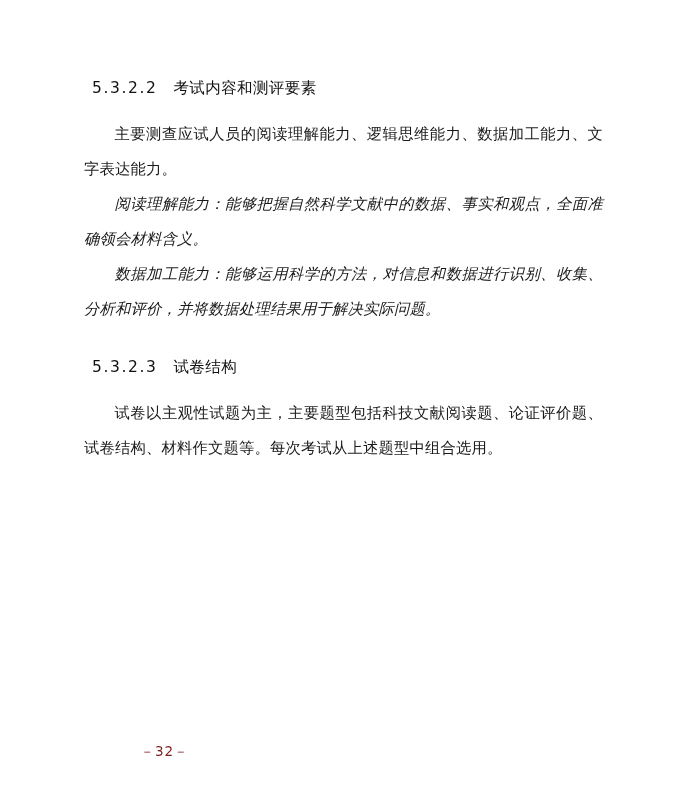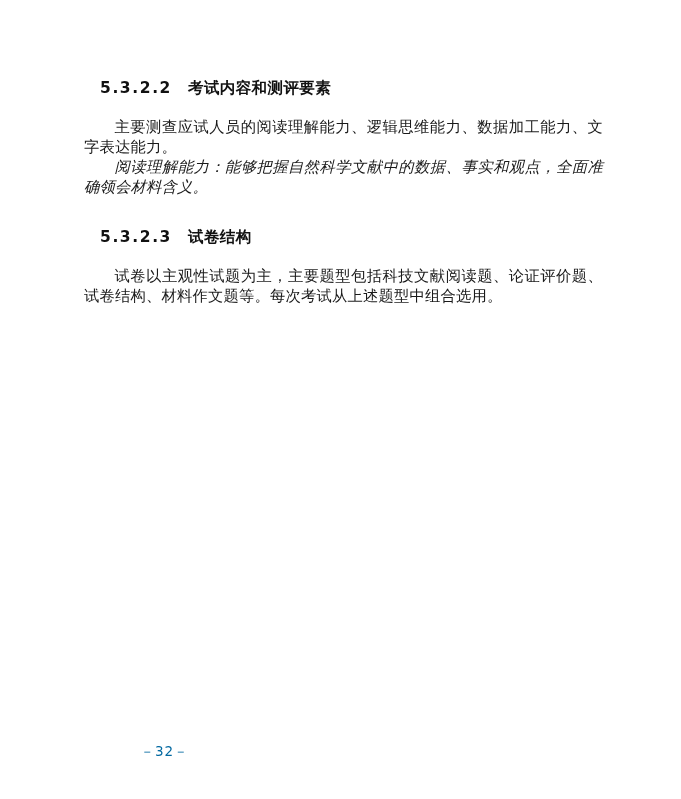--- a/index.html
+++ b/index.html
@@ -16,84 +16,85 @@
   }
   .page {
     position: relative;
     width: 681px;
     height: 799px;
     box-sizing: border-box;
     padding: 72px 78px 0 84px;
   }
   .heading {
     font-family: "DejaVu Sans", sans-serif;
-    font-weight: bold;
+    font-weight: normal;
     font-size: 15.5px;
     letter-spacing: 0.4px;
     color: #111111;
-    margin: 16px;
+    margin: 8px;
   }
   .heading .num {
     letter-spacing: 1.6px;
   }
   .heading .gap {
     display: inline-block;
     width: 16px;
   }
   .heading-1 {
     margin-top: 6px;
   }
   .heading-2 {
     margin-top: 30px;
   }
   .body-block {
     margin-top: 18px;
   }
   .para {
     font-size: 15.3px;
-    line-height: 20px;
+    line-height: 35px;
     text-align: justify;
     text-justify: inter-ideograph;
     text-indent: 2em;
     margin: 0;
     color: #1a1a1a;
     letter-spacing: 0.2px;
   }
   .para + .para {
     margin-top: 0;
     font-style: italic;
   }
   .footer {
     position: absolute;
     left: 12px;
     right: 0;
     bottom: 38px;
     text-align: center;
     font-family: "DejaVu Sans", sans-serif;
     font-size: 13.5px;
-    color: #0369a1;
+    color: #7f1d1d;
     letter-spacing: 1px;
   }
   .footer-inner {
     display: inline-block;
     margin-left: -364px;
   }
 </style>
 </head>
 <body>
 
 <div class="page">
 
   <h2 class="heading heading-1">
     <span class="num">5.3.2.2</span><span class="gap"></span><span>考试内容和测评要素</span>
   </h2>
 
   <div class="body-block">
     <p class="para">主要测查应试人员的阅读理解能力、逻辑思维能力、数据加工能力、文字表达能力。</p>
     <p class="para">阅读理解能力：能够把握自然科学文献中的数据、事实和观点，全面准确领会材料含义。</p>
+    <p class="para">数据加工能力：能够运用科学的方法，对信息和数据进行识别、收集、分析和评价，并将数据处理结果用于解决实际问题。</p>
   </div>
 
   <h2 class="heading heading-2">
     <span class="num">5.3.2.3</span><span class="gap"></span><span>试卷结构</span>
   </h2>
 
   <div class="body-block">
     <p class="para">试卷以主观性试题为主，主要题型包括科技文献阅读题、论证评价题、试卷结构、材料作文题等。每次考试从上述题型中组合选用。</p>
   </div>
 

